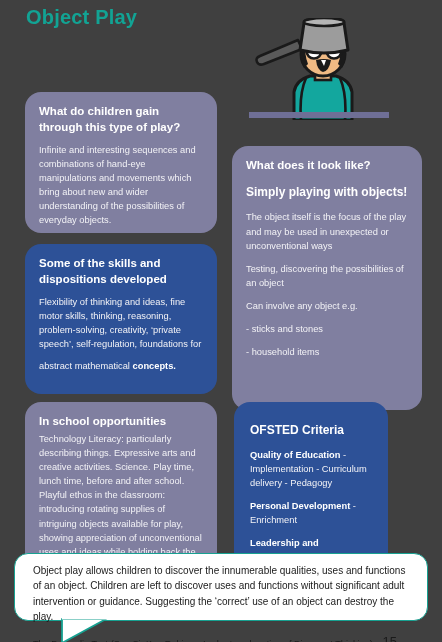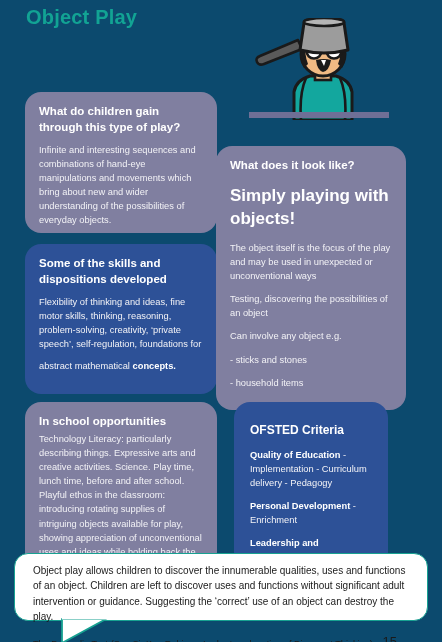--- a/index.html
+++ b/index.html
@@ -10,21 +10,21 @@
   body {
     width: 442px;
     height: 642px;
     position: relative;
     font-family: "Liberation Sans", sans-serif;
     overflow: hidden;
   }
   .page {
     position: absolute;
     inset: 0;
-    background: #0c4a6e;
+    background: #404040;
   }
 
   
   .page-title {
     position: absolute;
     left: 26px;
     top: 6px;
     font-size: 20px;
     font-weight: bold;
     color: #12a394;
@@ -46,21 +46,21 @@
 
   .card h3 {
     margin: 0 0 7px 0;
     font-size: 11.5px;
     font-weight: bold;
     line-height: 1.38;
     color: #ffffff;
   }
   .card h4 {
     margin: 0 0 8px 0;
-    font-size: 17px;
+    font-size: 12px;
     font-weight: bold;
     line-height: 1.38;
     color: #ffffff;
   }
   .card p {
     margin: 0 0 8px 0;
     font-size: 9.3px;
     line-height: 1.52;
     color: #f2f2f6;
   }
@@ -70,21 +70,21 @@
   .tight p { margin-bottom: 0; }
 
   .bullets p {
     margin: 0 0 8px 0;
   }
 
   
   #card-gain          { left: 25px;  top: 64px;  width: 192px; height: 141px; }
   #card-skills        { left: 25px;  top: 216px; width: 192px; height: 150px; }
   #card-school        { left: 25px;  top: 374px; width: 192px; height: 166px; }
-  #card-looklike      { left: 216px; top: 118px; width: 190px; height: 264px; }
+  #card-looklike      { left: 232px; top: 118px; width: 190px; height: 264px; }
   #card-ofsted        { left: 234px; top: 374px; width: 154px; height: 166px; }
 
   #card-school h3 { margin-bottom: 2px; }
   #card-ofsted h3 { margin: 8px 0 9px 2px; font-size: 12px; }
   #card-ofsted p  { margin-left: 2px; margin-bottom: 9px; }
   #card-looklike h3 { margin-bottom: 10px; }
   #card-looklike h4 { margin-bottom: 10px; }
   #card-looklike p { margin-bottom: 9px; }
 
   

